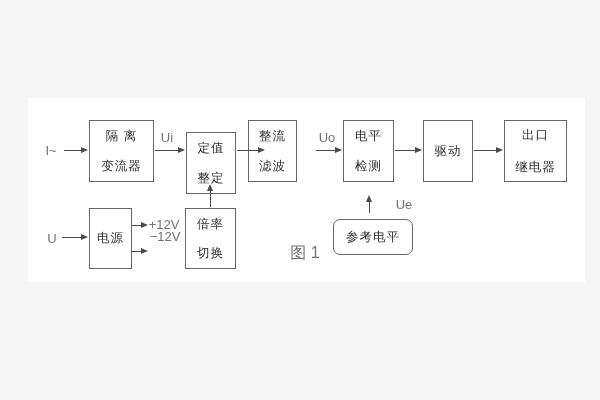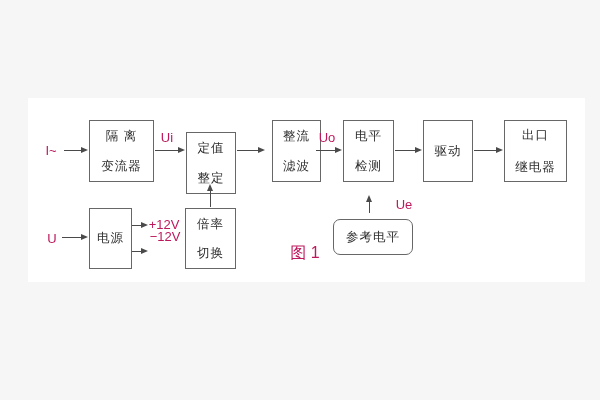--- a/index.html
+++ b/index.html
@@ -16,31 +16,31 @@
   }
   .box{
     position:absolute;box-sizing:border-box;
     border:1px solid #676767;background:#ffffff;
     display:flex;flex-direction:column;align-items:center;justify-content:center;
     font-size:12.5px;color:#2d2d2d;letter-spacing:1px;line-height:1;
   }
   .two{gap:17px;}
   .b1{left:89px;top:120px;width:65px;height:62px;}
   .b2{left:186px;top:132px;width:50px;height:62px;}
-  .b3{left:272px;top:120px;width:49px;height:62px;}
+  .b3{left:248px;top:120px;width:49px;height:62px;}
   .b4{left:343px;top:120px;width:51px;height:62px;}
   .b5{left:423px;top:120px;width:50px;height:62px;}
   .b6{left:504px;top:120px;width:63px;height:62px;gap:19px;}
   .bpow{left:89px;top:208px;width:43px;height:61px;}
   .brat{left:185px;top:208px;width:51px;height:61px;}
   .bref{left:333px;top:219px;width:80px;height:36px;border-radius:7px;}
 
   .lbl{
     position:absolute;transform:translate(-50%,-50%);
-    font-size:13px;color:#be185d;white-space:nowrap;line-height:1;
+    font-size:13px;color:#737373;white-space:nowrap;line-height:1;
   }
   .hline{position:absolute;height:1px;background:#4a4a4a;}
   .hline::after{
     content:"";position:absolute;right:-7px;top:-3px;width:0;height:0;
     border-left:7px solid #4a4a4a;border-top:3px solid transparent;border-bottom:3px solid transparent;
   }
   .vline{position:absolute;width:1px;background:#4a4a4a;}
   .vline::before{
     content:"";position:absolute;top:-7px;left:-3px;width:0;height:0;
     border-bottom:7px solid #4a4a4a;border-left:3px solid transparent;border-right:3px solid transparent;

